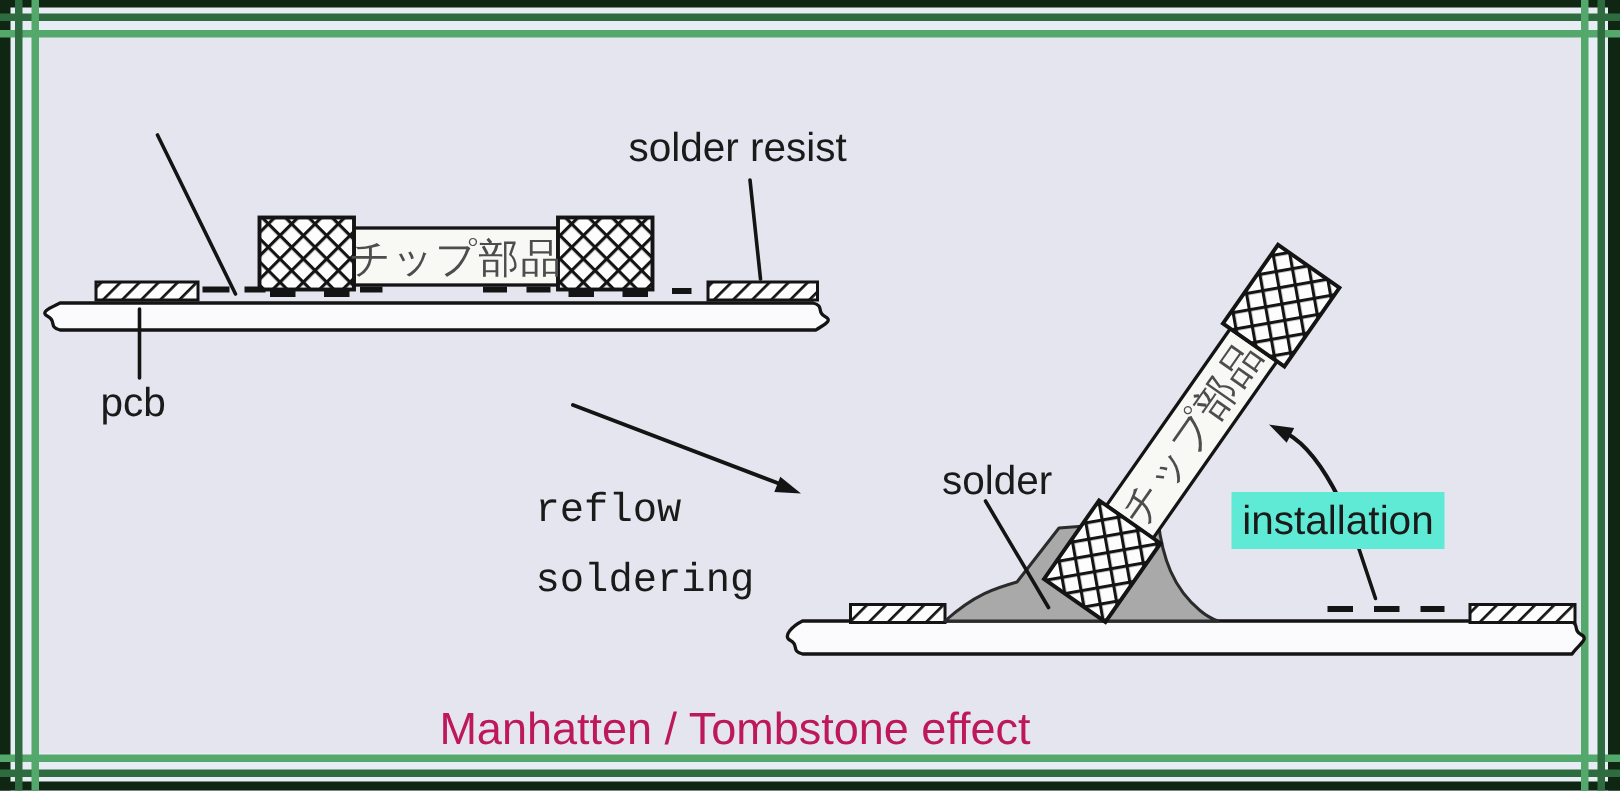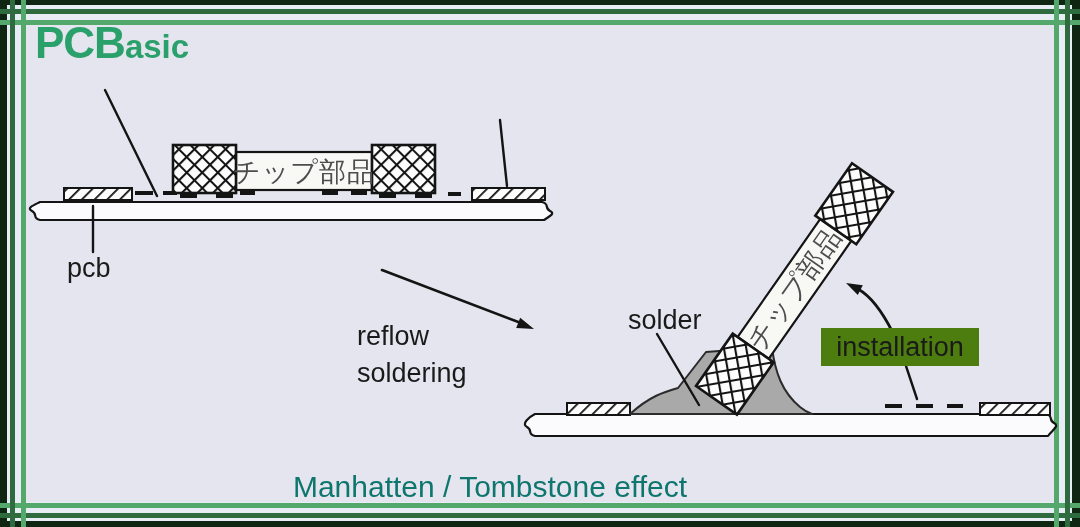--- a/index.html
+++ b/index.html
@@ -35,27 +35,27 @@
   .cap{fill:url(#xh);stroke:var(--ink,#141414);stroke-width:2.6;}
   .body-rect{fill:var(--chip-body-fill,#f8f8f4);stroke:var(--ink,#141414);stroke-width:2.2;}
   .dash{fill:var(--ink,#141414);}
   .foot{fill:var(--ink,#141414);}
   .solder-mound{fill:var(--solder-gray,#a9a9a9);stroke:#2b2b2b;stroke-width:2;stroke-linejoin:round;}
   .arrowhead{fill:var(--ink,#141414);}
   .chip-text{font-family:"DejaVu Sans", sans-serif;font-size:27px;fill:#4d4d4d;letter-spacing:1px;}
 
   
   .lbl{position:absolute;color:#1a1a1a;font-size:27px;line-height:30px;white-space:nowrap;}
-  .lbl.multi{white-space:pre-line;line-height:37px;}
+  .lbl.multi{white-space:pre-line;line-height:47px;font-family:Liberation Mono, monospace;}
   .logo{position:absolute;left:35px;top:18px;color:var(--logo-green,#2aa06b);font-weight:bold;letter-spacing:-1px;}
   .logo .main{font-size:44px;}
   .logo .sub{font-size:33px;letter-spacing:0;}
-  .install-box{position:absolute;left:821px;top:328px;width:158px;height:38px;background:#4d7c0f;
+  .install-box{position:absolute;left:821px;top:328px;width:142px;height:38px;background:#5eead4;
     display:flex;align-items:center;justify-content:center;font-size:27px;color:#1a1a1a;}
-  .title{position:absolute;left:120px;top:470px;width:740px;text-align:center;font-size:30px;color:#0f766e;}
+  .title{position:absolute;left:120px;top:470px;width:740px;text-align:center;font-size:30px;color:#be185d;}
 </style>
 </head>
 <body>
 
 <div class="stage">
 
   <div class="content-bg"></div>
   <div class="edge top"></div>
   <div class="edge bottom"></div>
   <div class="edge left"></div>
@@ -132,25 +132,23 @@
 
       <path class="ink-line" d="M 657 334 L 699 405"></path>
       <g>
         <path class="ink-line" style="stroke-width:2.8" d="M 893 333 Q 876 299 858 289"></path>
         <polygon class="arrowhead" points="846,283 862.8,285.3 857.8,295.1"></polygon>
       </g>
       <path class="ink-line" d="M 906 366 L 917 399"></path>
     </g>
   </svg>
 
-  <div class="logo">
-    <span class="main">PCB</span><span class="sub">asic</span>
-  </div>
 
 
+  <div class="lbl" style="left:419px;top:83px;">solder resist</div>
 
   <div class="lbl" style="left:67px;top:253px;">pcb</div>
 
   <div class="lbl multi" style="left:357px;top:318px;">reflow
 soldering</div>
 
   <div class="lbl" style="left:628px;top:305px;">solder</div>
 
   <div class="install-box">
     <span>installation</span>

